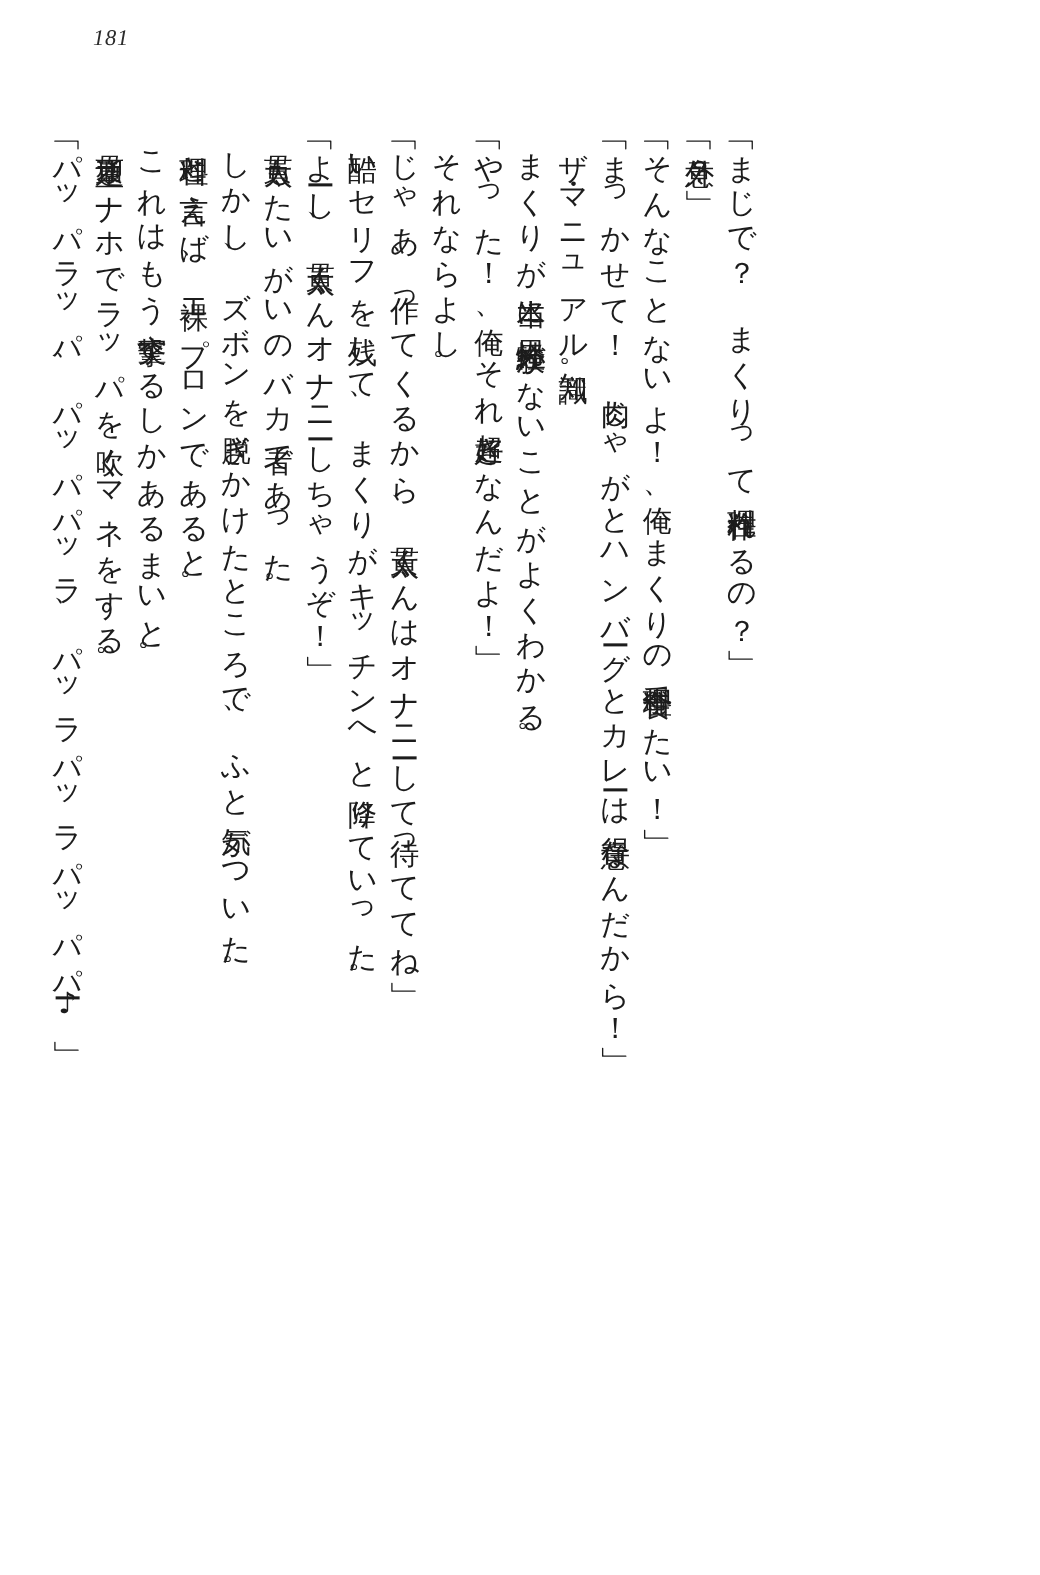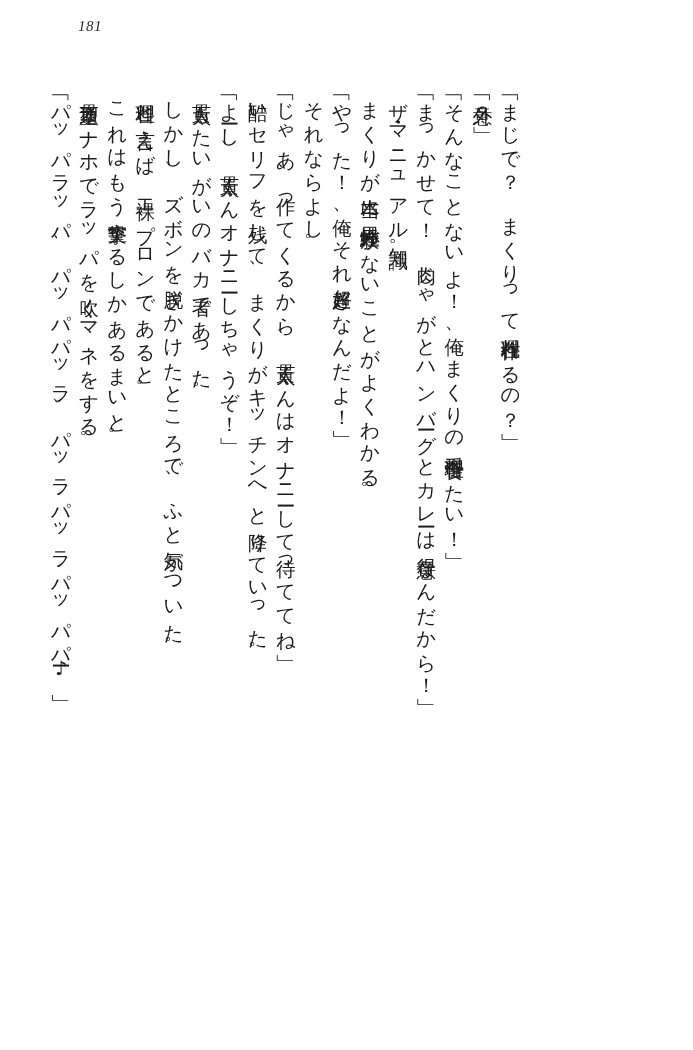--- a/index.html
+++ b/index.html
@@ -14,21 +14,20 @@
     color: #1a1a1a;
     overflow: hidden;
     position: relative;
   }
 
   .page {
     position: relative;
     width: 560px;
     height: 1050px;
     box-sizing: border-box;
-    margin-left: 16px;
   }
 
   .page-number {
     position: absolute;
     top: 18px;
     left: 62px;
     font-size: 15px;
     font-style: italic;
     font-family: "Liberation Serif", "DejaVu Serif", serif;
     color: #2b2b2b;

